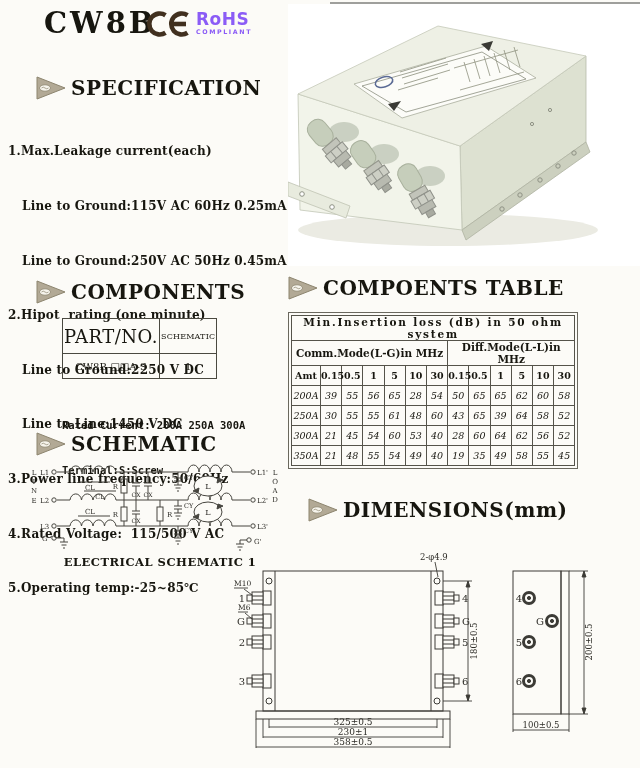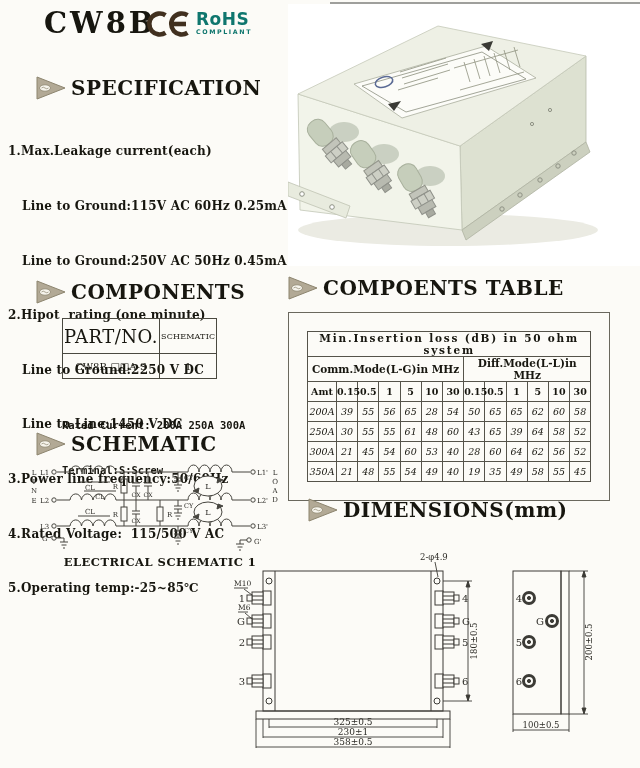--- a/index.html
+++ b/index.html
@@ -1,41 +1,41 @@
 <!DOCTYPE html>
 <html><head>
 <meta charset="utf-8">
 <style>
   html,body{margin:0;padding:0;background:#e9e9e9;}
   .page{position:relative;width:640px;height:768px;background:#fcfbf7;overflow:hidden;
         font-family:"DejaVu Serif",serif;color:#17160f;}
   .abs{position:absolute;}
   
   .brand{font-size:29px;font-weight:bold;letter-spacing:3px;}
-  .rohs{font-family:"DejaVu Sans",sans-serif;color:#0f766e;line-height:1;}
+  .rohs{font-family:"DejaVu Sans",sans-serif;color:#8b5cf6;line-height:1;}
   .rohs .big{font-size:17px;font-weight:bold;letter-spacing:0.5px;}
   .rohs .small{font-size:6.3px;font-weight:bold;letter-spacing:1.6px;margin-top:1px;}
   
   .sec-head{display:flex;align-items:center;gap:5px;}
   .sec-title{font-size:20px;font-weight:bold;letter-spacing:0.5px;white-space:nowrap;text-align:center;}
   
   .spec-list{font-size:12px;font-weight:bold;line-height:18.2px;white-space:pre;letter-spacing:0.2px;}
   .spec-list .ind{padding-left:14px;}
   
   table{border-collapse:collapse;}
   .comp-table{width:147px;border:1.5px solid #3a392f;}
   .comp-table td{border:1px solid #4a4940;text-align:center;vertical-align:middle;}
   .comp-table .c-head td{height:32px;font-size:18px;letter-spacing:0.5px;}
   .comp-table .c-head td.c2{font-size:8px;letter-spacing:0.2px;}
   .comp-table .c-data td{height:22px;font-size:10px;}
   .comp-table .col1{width:97px;}
   .comp-table .col2{width:50px;}
   .notes{font-family:"DejaVu Sans Mono",monospace;font-weight:bold;font-size:10.5px;line-height:15px;white-space:pre;}
   
-  .ins-wrap{border:1.5px solid #6a685e;padding:18px;background:#fcfbf7;}
+  .ins-wrap{border:1.5px solid #6a685e;padding:2px;background:#fcfbf7;}
   .ins-table{table-layout:fixed;width:283px;}
   .ins-table td{border:1px solid #55534a;text-align:center;vertical-align:middle;padding:0;}
   .ins-table .t-title td{height:21px;font-size:10.5px;font-weight:bold;letter-spacing:1.8px;}
   .ins-table .t-mode td{height:20px;font-size:10.5px;font-weight:600;}
   .ins-table .t-freq td{height:19px;font-size:9.5px;font-weight:600;}
   .ins-table .t-row td{height:19px;font-size:9.5px;font-style:italic;}
   .caption{font-size:11.5px;font-weight:bold;letter-spacing:0.5px;text-align:center;}
   .grayline{background:#9f9f9c;}
   svg text{font-family:"DejaVu Serif",serif;}
 </style>

